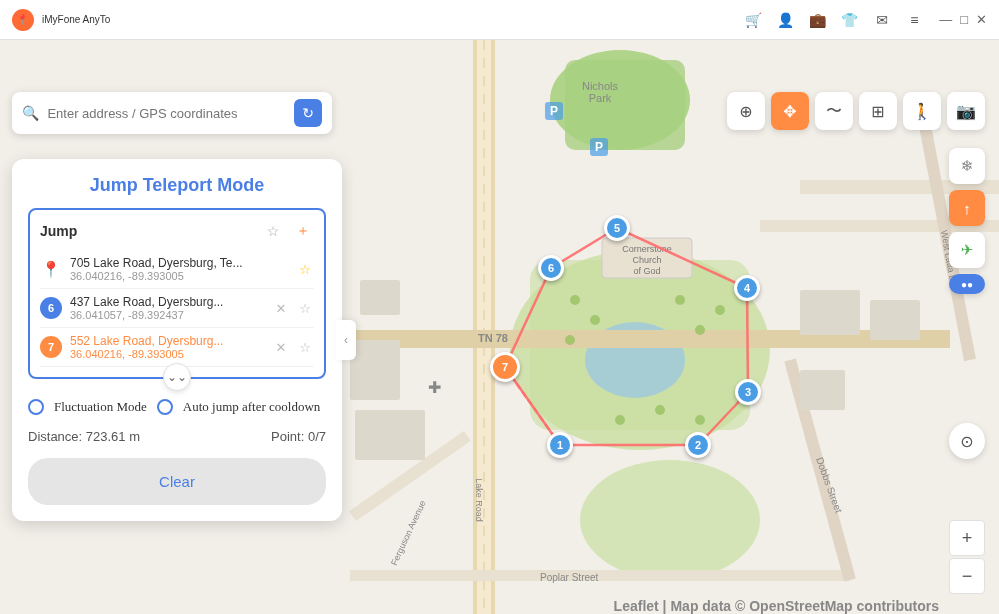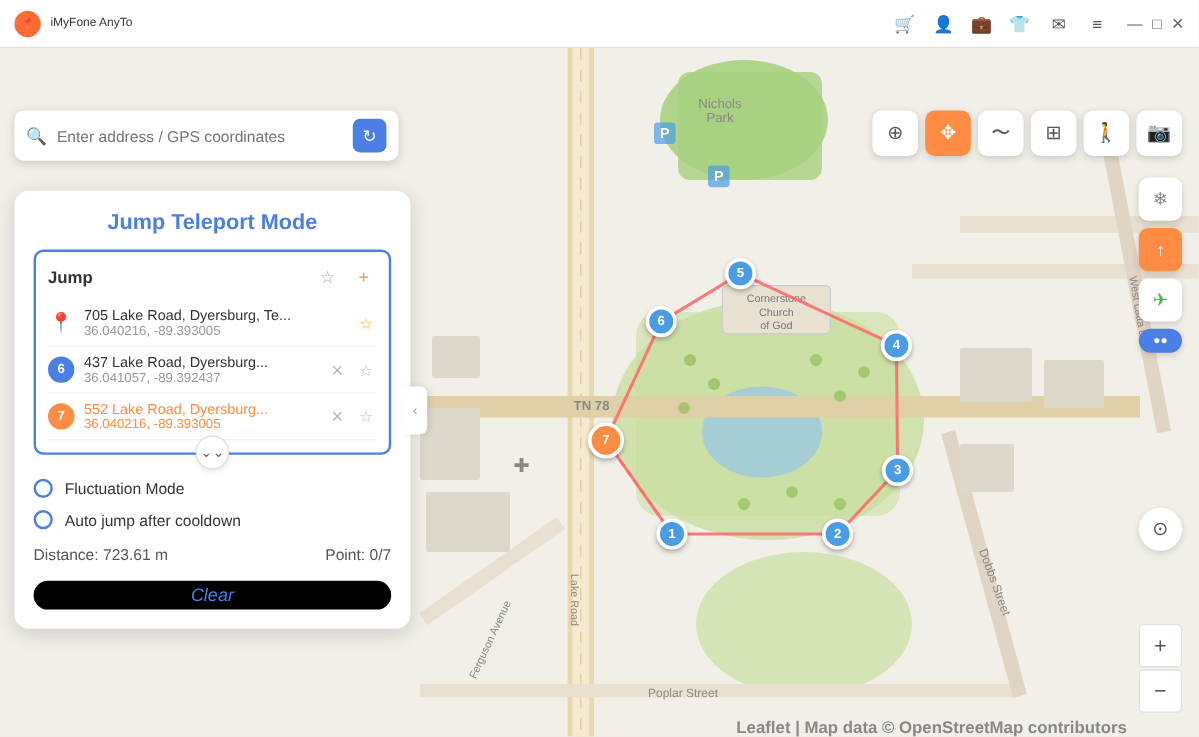--- a/index.html
+++ b/index.html
@@ -243,22 +243,23 @@
       cursor: pointer;
       font-size: 12px;
       color: #666;
       box-shadow: 0 2px 4px rgba(0,0,0,0.1);
       z-index: 10;
     }
 
     .panel-options {
       margin-top: 20px;
       display: flex;
-      flex-direction: column;
+      flex-direction: row;
       gap: 10px;
+      font-family: Liberation Serif, serif;
     }
     .option-row {
       display: flex;
       align-items: center;
       gap: 10px;
     }
     .radio-circle {
       width: 16px; height: 16px;
       border: 2px solid #4a7fe5;
       border-radius: 50%;
@@ -291,29 +292,28 @@
       background: #4a7fe5;
       color: white;
       border: none;
       border-radius: 20px;
       font-size: 15px;
       font-weight: 500;
       cursor: pointer;
     }
     .btn-clear {
       flex: 1;
-      height: 24px;
-      background: #000000;
+      height: 47px;
+      background: #e5e5e5;
       color: #4a7fe5;
       border: none;
       border-radius: 20px;
       font-size: 15px;
       font-weight: 500;
       cursor: pointer;
-      font-style: italic;
     }
 
     
     .panel-collapse {
       position: absolute;
       top: 50%;
       right: -14px;
       transform: translateY(-50%);
       width: 20px; height: 40px;
       background: white;

